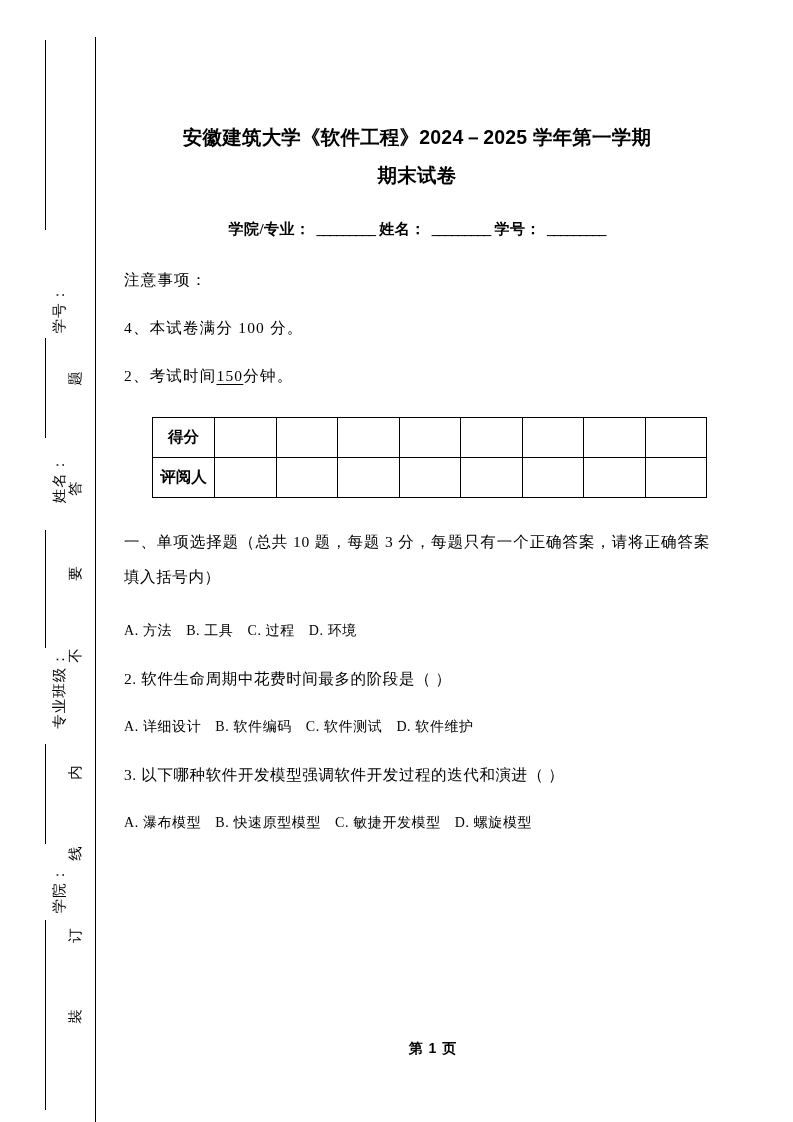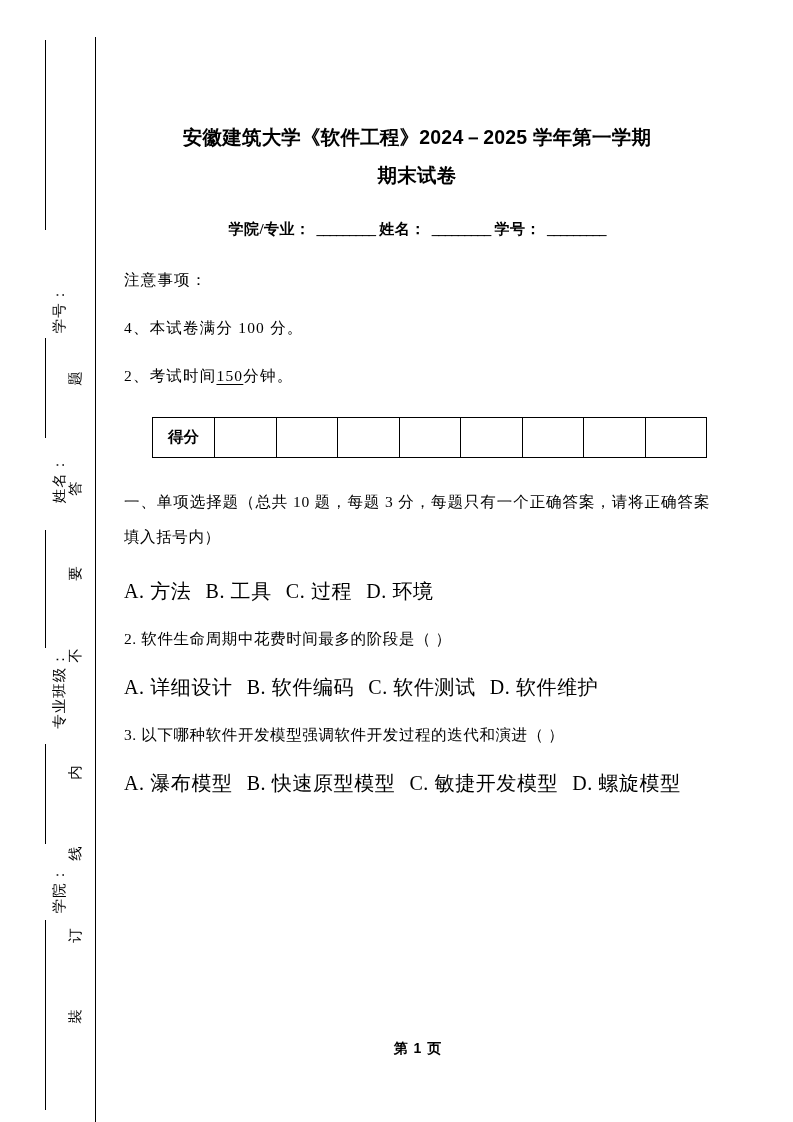--- a/index.html
+++ b/index.html
@@ -144,29 +144,29 @@
   .q-stem {
     margin: 0;
     padding-top: 26px;
     font-size: 15.5px;
     line-height: 22px;
     letter-spacing: 0.6px;
   }
   .q-options {
     margin: 0;
     padding-top: 26px;
-    font-size: 20px;
+    font-size: 14px;
     line-height: 22px;
     letter-spacing: 0.6px;
   }
   .q-options .opt { margin-right: 14px; }
 
   #page-footer {
     position: absolute;
-    left: 1px;
+    left: 16px;
     top: 1040px;
     width: 586px;
     text-align: center;
     font-family: "Liberation Sans", "DejaVu Sans", sans-serif;
     font-weight: bold;
     font-size: 14px;
     letter-spacing: 1px;
   }
 </style>
 </head>
@@ -222,20 +222,31 @@
         <td class="rowhdr">得分</td>
         <td></td>
         <td></td>
         <td></td>
         <td></td>
         <td></td>
         <td></td>
         <td></td>
         <td></td>
       </tr>
+      <tr class="body-row">
+        <td class="rowhdr">评阅人</td>
+        <td></td>
+        <td></td>
+        <td></td>
+        <td></td>
+        <td></td>
+        <td></td>
+        <td></td>
+        <td></td>
+      </tr>
     </tbody>
   </table>
 
   <p id="section-heading">一、单项选择题（总共 10 题，每题 3 分，每题只有一个正确答案，请将正确答案填入括号内）</p>
 
   <p class="q-options">
     <span class="opt">A. 方法</span><span class="opt">B. 工具</span><span class="opt">C. 过程</span><span class="opt">D. 环境</span>
   </p>
 
   <p class="q-stem">2. 软件生命周期中花费时间最多的阶段是（   ）</p>

